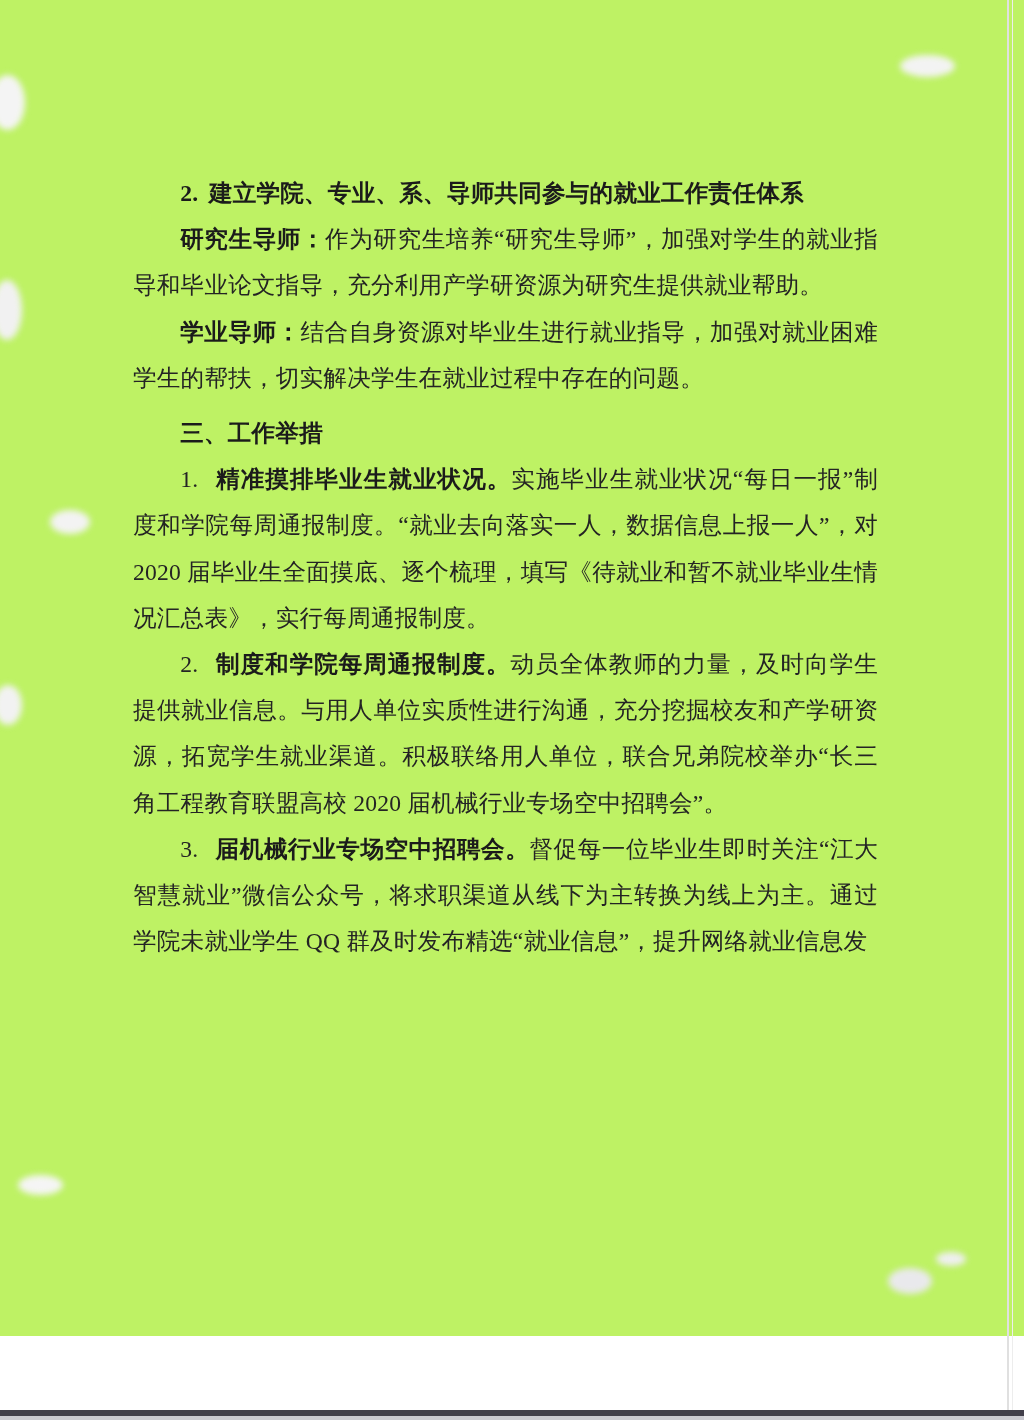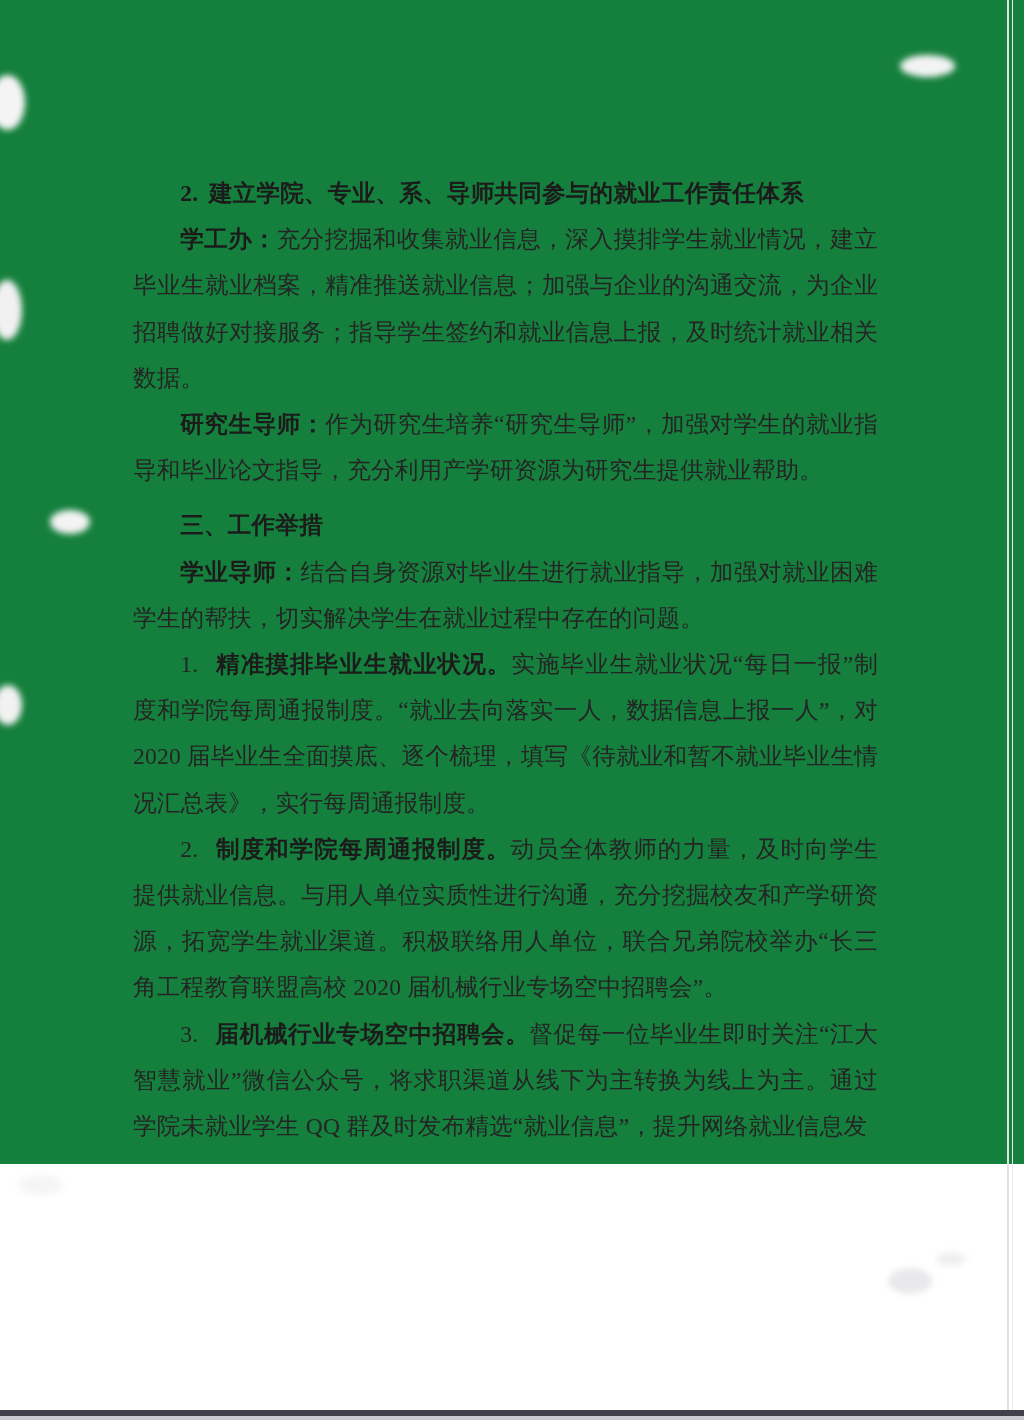--- a/index.html
+++ b/index.html
@@ -7,22 +7,22 @@
     width: 1024px;
     height: 1420px;
     position: relative;
     overflow: hidden;
     background: #ffffff;
     font-family: "Liberation Serif", serif;
   }
   .page {
     position: absolute;
     left: 0; top: 0;
-    width: 1024px; height: 1164px;
-    background: #15803d;
+    width: 1024px; height: 1336px;
+    background: #bef264;
   }
   .content {
     position: absolute;
     left: 133px;
     top: 170px;
     width: 745px;
     font-size: 23.6px;
     line-height: 46.2px;
     color: #242424;
     text-align: justify;
@@ -71,29 +71,28 @@
 </style>
 </head>
 <body>
 
 <div class="page">
 
   <div class="content">
 
     <p class="para heading"><span class="hnum">2.</span><span>建立学院、专业、系、导师共同参与的就业工作责任体系</span></p>
 
-    <p class="para"><b class="lead">学工办：</b><span>充分挖掘和收集就业信息，深入摸排学生就业情况，建立毕业生就业档案，精准推送就业信息；加强与企业的沟通交流，为企业招聘做好对接服务；指导学生签约和就业信息上报，及时统计就业相关数据。</span></p>
 
 
 
     <p class="para"><b class="lead">研究生导师：</b><span>作为研究生培养“研究生导师”，加强对学生的就业指导和毕业论文指导，充分利用产学研资源为研究生提供就业帮助。</span></p>
 
+    <p class="para"><b class="lead">学业导师：</b><span>结合自身资源对毕业生进行就业指导，加强对就业困难学生的帮扶，切实解决学生在就业过程中存在的问题。</span></p>
+
     <p class="para heading sec3-gap">三、工作举措</p>
-
-    <p class="para"><b class="lead">学业导师：</b><span>结合自身资源对毕业生进行就业指导，加强对就业困难学生的帮扶，切实解决学生在就业过程中存在的问题。</span></p>
 
     <p class="para"><span class="num">1.</span><b class="lead">精准摸排毕业生就业状况。</b><span>实施毕业生就业状况“每日一报”制度和学院每周通报制度。“就业去向落实一人，数据信息上报一人”，对 2020 届毕业生全面摸底、逐个梳理，填写《待就业和暂不就业毕业生情况汇总表》，实行每周通报制度。</span></p>
 
     <p class="para"><span class="num">2.</span><b class="lead">制度和学院每周通报制度。</b><span>动员全体教师的力量，及时向学生提供就业信息。与用人单位实质性进行沟通，充分挖掘校友和产学研资源，拓宽学生就业渠道。积极联络用人单位，联合兄弟院校举办“长三角工程教育联盟高校 2020 届机械行业专场空中招聘会”。</span></p>
 
     <p class="para"><span class="num">3.</span><b class="lead">届机械行业专场空中招聘会。</b><span>督促每一位毕业生即时关注“江大智慧就业”微信公众号，将求职渠道从线下为主转换为线上为主。通过学院未就业学生 QQ 群及时发布精选“就业信息”，提升网络就业信息发</span></p>
 
   </div>
 
   <div class="smudge s1"></div>

